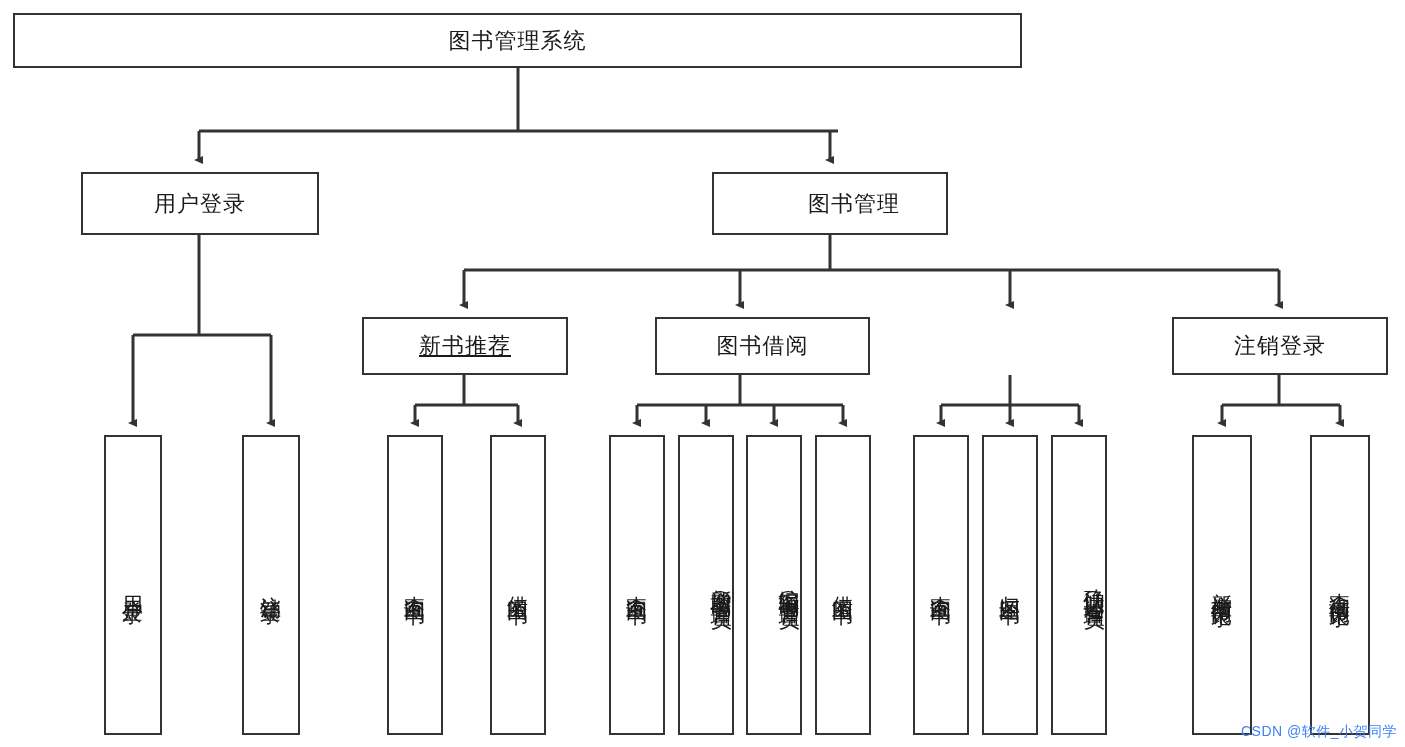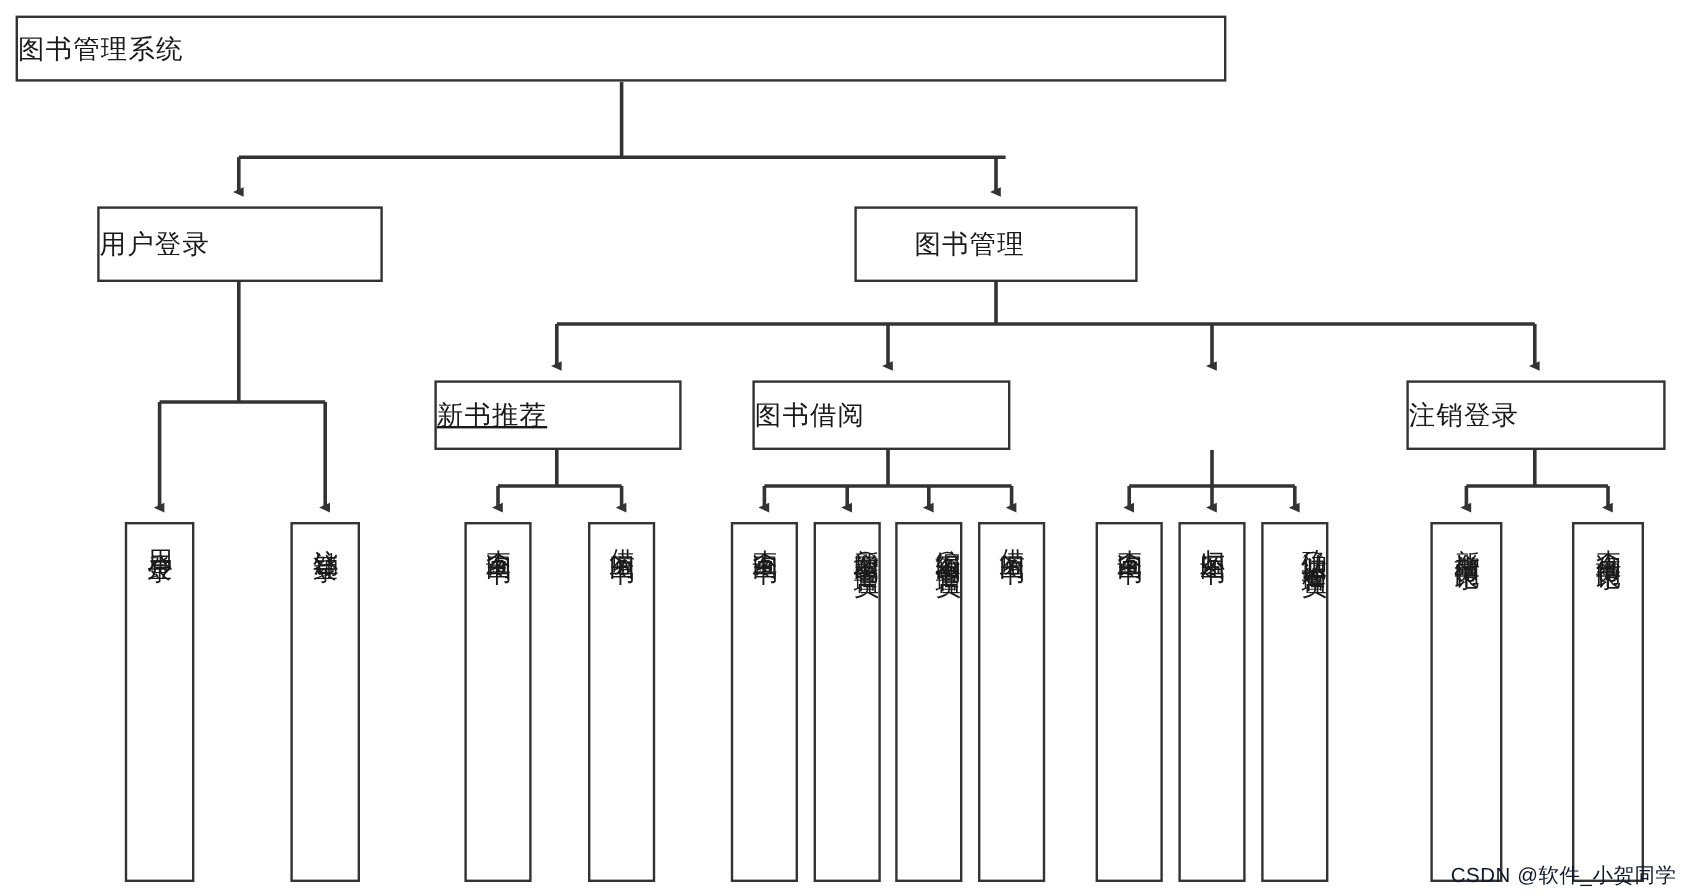--- a/index.html
+++ b/index.html
@@ -25,21 +25,21 @@
     height: 747px;
     pointer-events: none;
   }
   .node {
     position: absolute;
     box-sizing: border-box;
     border: 2px solid #333333;
     background: #ffffff;
     display: flex;
     align-items: center;
-    justify-content: flex-start;
+    justify-content: center;
     color: #1a1a1a;
     z-index: 2;
   }
   .node.h-node {
     font-size: 22px;
     letter-spacing: 1px;
   }
   .node.v-node {
     font-size: 21px;
     writing-mode: vertical-rl;
@@ -52,22 +52,22 @@
   .node.v-node.v-top {
     align-items: flex-start;
   }
   .node .label {
     display: block;
   }
   .watermark {
     position: absolute;
     right: 8px;
     bottom: 6px;
-    font-size: 17px;
-    color: #0f172a;
+    font-size: 14px;
+    color: #3b82f6;
     letter-spacing: 0.5px;
     z-index: 5;
     white-space: nowrap;
   }
 </style>
 </head>
 <body>
 
 <div id="canvas">
 
@@ -128,21 +128,21 @@
   <div class="node h-node" style="left:81px; top:172px; width:238px; height:63px;">
     <span class="label">用户登录</span>
   </div>
   <div class="node h-node" style="left:712px; top:172px; width:236px; height:63px;padding-left:48px;">
     <span class="label">图书管理</span>
   </div>
 
   <div class="node h-node" style="left:362px; top:317px; width:206px; height:58px;text-decoration:underline;">
     <span class="label">新书推荐</span>
   </div>
-  <div class="node h-node" style="left:627px; top:317px; width:215px; height:58px;">
+  <div class="node h-node" style="left:655px; top:317px; width:215px; height:58px;">
     <span class="label">图书借阅</span>
   </div>
   <div class="node h-node" style="left:1172px; top:317px; width:216px; height:58px;">
     <span class="label">注销登录</span>
   </div>
 
   <div class="node v-node" style="left:104px; top:435px; width:58px; height:300px;">
     <span class="label">用户登录</span>
   </div>
   <div class="node v-node" style="left:242px; top:435px; width:58px; height:300px;">

